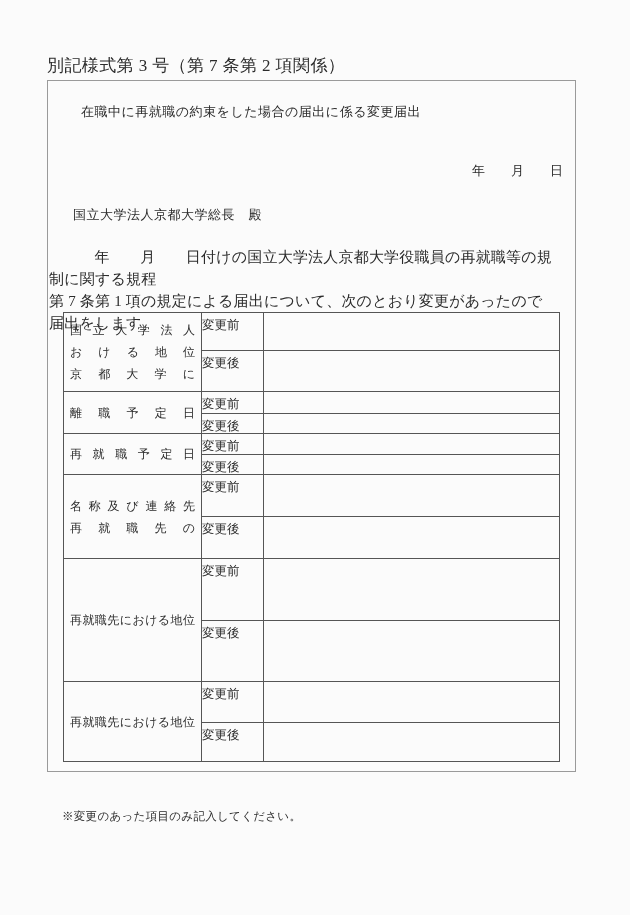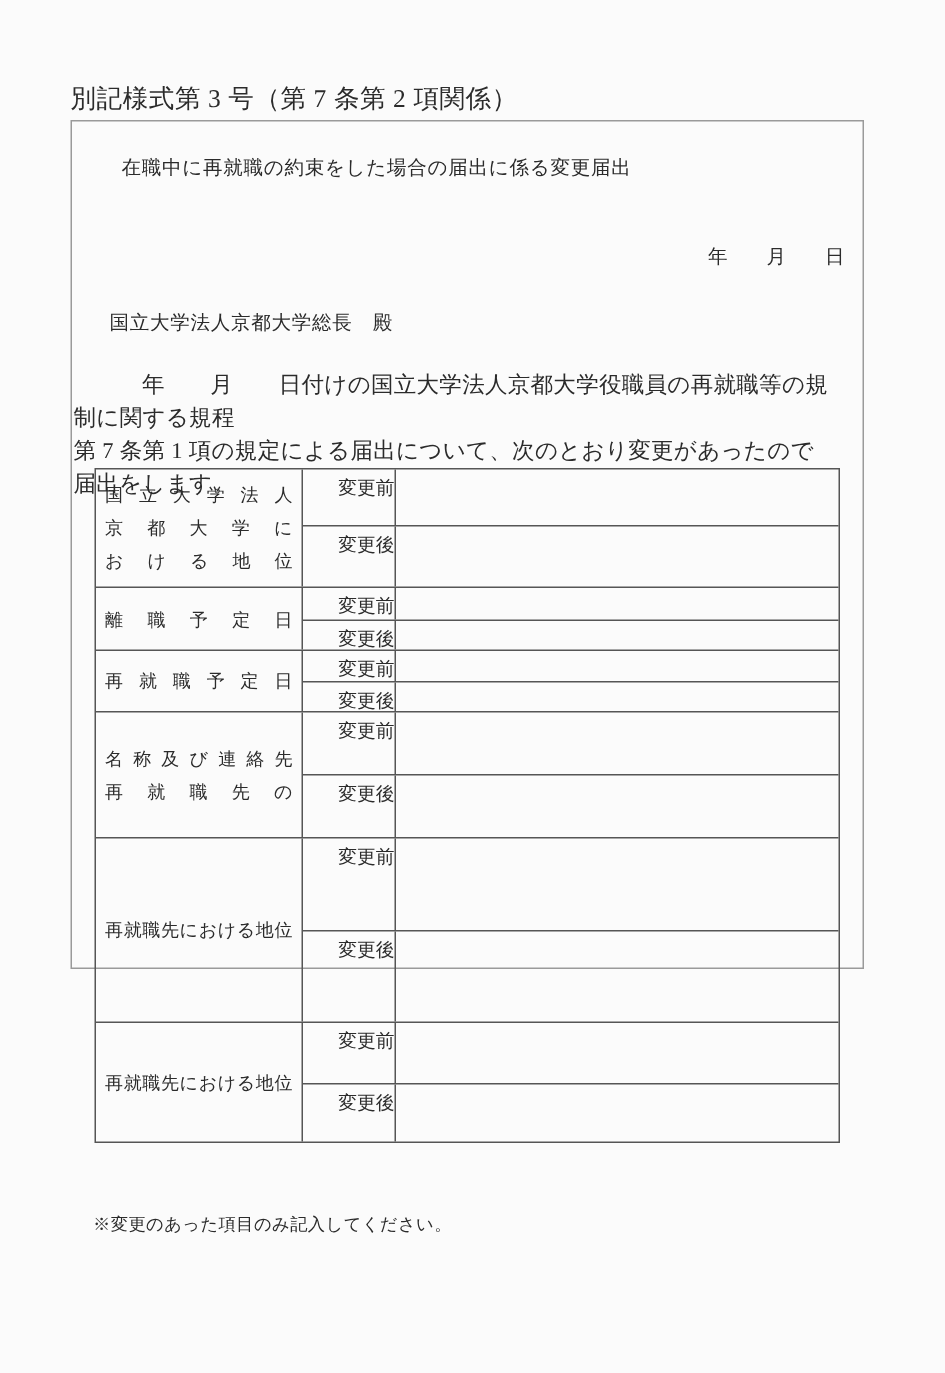--- a/index.html
+++ b/index.html
@@ -11,21 +11,21 @@
   }
   .page { position: relative; width: 630px; height: 915px; overflow: hidden; }
 
   .form-number {
     position: absolute; left: 47px; top: 54px;
     font-size: 17px; letter-spacing: 0.4px; white-space: pre;
   }
 
   .outer-box {
     position: absolute; left: 47px; top: 80px;
-    width: 529px; height: 566px;
+    width: 529px; height: 692px;
     border: 1px solid #9a9a9a;
   }
 
   .doc-title {
     position: absolute; left: 33px; top: 22px;
     font-size: 13px; letter-spacing: 0.5px; white-space: pre;
   }
   .date-line {
     position: absolute; top: 81px; right: 12px;
     font-size: 13px; white-space: pre;
@@ -54,21 +54,21 @@
   }
   .t-label-line {
     text-align: justify; text-align-last: justify;
     line-height: 22px; width: 100%;
   }
   .t-sub { flex: 1; display: flex; flex-direction: column; }
   .t-subrow { display: flex; }
   .sr-b { border-top: 1px solid #555; }
   .t-mid {
     width: 62px; border-right: 1px solid #555;
-    text-align: right; padding-top: 4px; font-size: 12.5px;
+    text-align: left; padding-top: 4px; font-size: 12.5px;
   }
   .t-val { flex: 1; font-size: 12.5px; padding: 3px 5px; }
 
   .r1 .sr-t { height: 37px; } .r1 .sr-b { height: 41px; }
   .r2 .sr-t { height: 21px; } .r2 .sr-b { height: 20px; }
   .r3 .sr-t { height: 20px; } .r3 .sr-b { height: 20px; }
   .r4 .sr-t { height: 41px; } .r4 .sr-b { height: 42px; }
   .r5 .sr-t { height: 61px; } .r5 .sr-b { height: 61px; }
   .r6 .sr-t { height: 40px; } .r6 .sr-b { height: 39px; }
 
@@ -95,22 +95,22 @@
     <div class="body-par">
       <div class="body-line">　　　年　　月　　日付けの国立大学法人京都大学役職員の再就職等の規制に関する規程</div>
       <div class="body-line">第 7 条第 1 項の規定による届出について、次のとおり変更があったので届出をします。</div>
     </div>
 
     <div class="form-table">
 
       <div class="t-row r1">
         <div class="t-label">
           <div class="t-label-line">国立大学法人</div>
+          <div class="t-label-line">おける地位</div>
           <div class="t-label-line">京都大学に</div>
-          <div class="t-label-line">おける地位</div>
         </div>
         <div class="t-sub">
           <div class="t-subrow sr-t">
             <div class="t-mid">変更前</div>
             <div class="t-val"></div>
           </div>
           <div class="t-subrow sr-b">
             <div class="t-mid">変更後</div>
             <div class="t-val"></div>
           </div>

